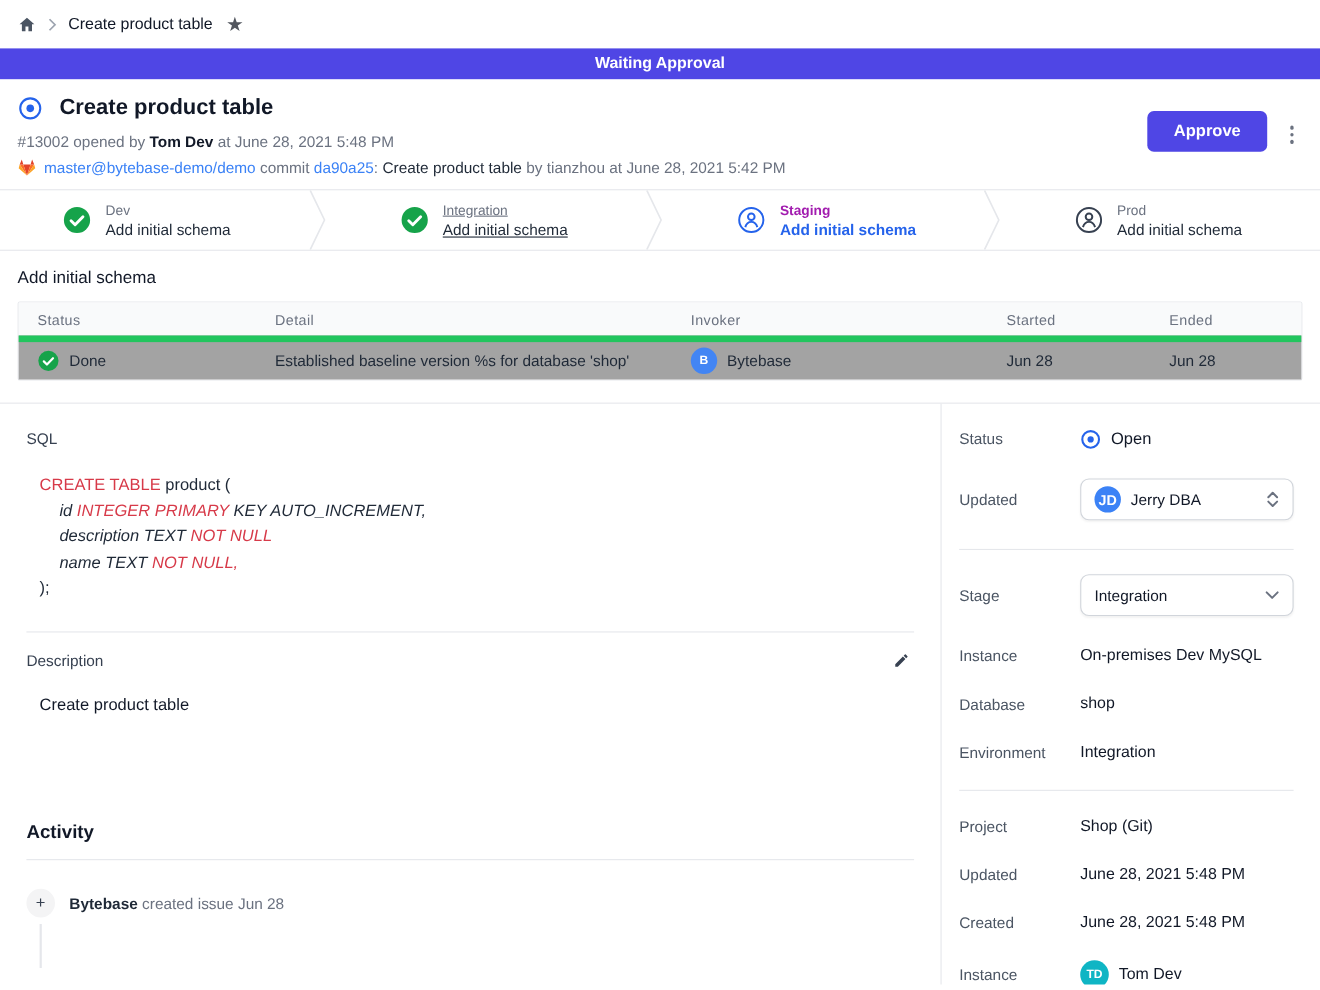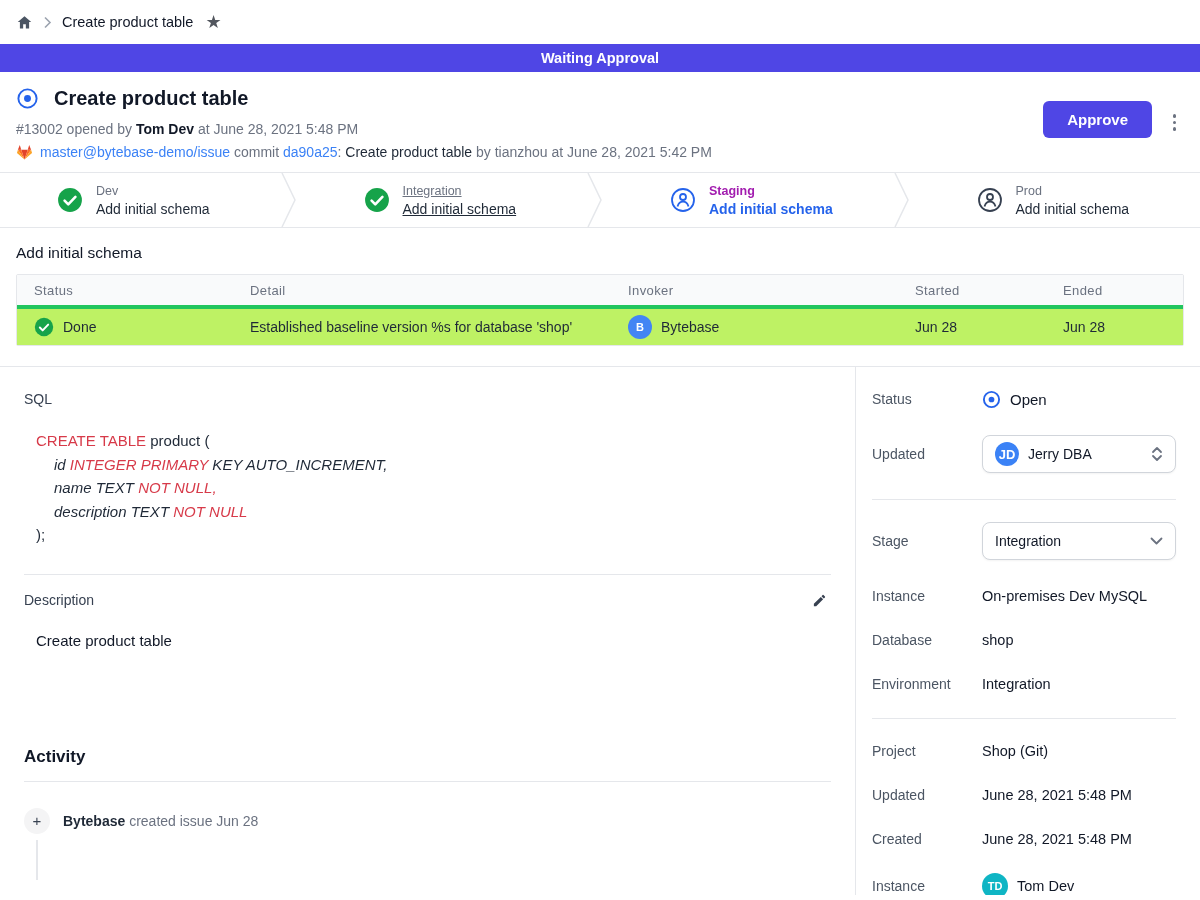--- a/index.html
+++ b/index.html
@@ -48,21 +48,21 @@
   .stage.active .stage-task { color: #2563eb; font-weight: 700; }
   .stage.pending .stage-env { color: #6b7280; }
 
   
   .task-section { padding: 16px 16px 20px; }
   .task-heading { font-size: 15.5px; color: #111827; margin-bottom: 12px; }
   .task-table { border: 1px solid #e5e7eb; border-radius: 2px; }
   .t-grid { display: grid; grid-template-columns: 216px 378px 287px 148px 1fr; align-items: center; }
   .t-head { background: #f9fafb; height: 30px; font-size: 13px; color: #6b7280; letter-spacing: 0.4px; }
   .t-head span { padding-left: 17px; }
-  .t-row { height: 40px; background: #bef264; border-top: 4px solid #22c55e; font-size: 14px; color: #1f2937; cursor: pointer; }
+  .t-row { height: 40px; background: #a3a3a3; border-top: 6px solid #22c55e; font-size: 14px; color: #1f2937; cursor: pointer; }
   .t-cell { padding-left: 17px; display: flex; align-items: center; gap: 9px; }
   .avatar { border-radius: 50%; color: #fff; display: inline-flex; align-items: center; justify-content: center;
     font-weight: 700; flex: 0 0 auto; }
   .av-b { width: 24px; height: 24px; background: #4285f4; font-size: 11px; }
 
   
   .content-wrap { display: flex; border-top: 1px solid #e5e7eb; height: 529px; }
   .main-col { width: 856px; border-right: 1px solid #e5e7eb; padding: 24px 14px 0 24px; overflow: hidden; }
   .side-col { flex: 1; padding: 22px 24px 0 16px; overflow: hidden; }
 
@@ -139,21 +139,21 @@
   </div>
   <div class="commit-line">
     <span class="gitlab">
       <svg width="17" height="16" viewBox="0 0 36 34">
         <path fill="#e24329" d="M18 33L11 12h14z"></path>
         <path fill="#fc6d26" d="M18 33L4 12h7zM18 33l14-21h-7z"></path>
         <path fill="#fca326" d="M4 12l-2 7 16 14zM32 12l2 7-16 14z"></path>
         <path fill="#e24329" d="M4 12l4-10 3 10zM32 12l-4-10-3 10z"></path>
       </svg>
     </span>
-    <span class="lnk">master@bytebase-demo/issue</span>
+    <span class="lnk">master@bytebase-demo/demo</span>
       <span class="sp"> </span>
     <span>commit</span>
       <span class="sp"> </span>
     <span class="lnk">da90a25</span>
       <span>:</span>
       <span class="sp"> </span>
     <span class="msg">Create product table</span>
       <span class="sp"> </span>
     <span>by tianzhou at June 28, 2021 5:42 PM</span>
   </div>
@@ -264,22 +264,22 @@
   </div>
 </div>
 
 <div class="content-wrap">
   <div class="main-col">
 
     <div class="sec-label">SQL</div>
     <div class="sql-code">
       <div><span class="kw sp">CREATE TABLE</span><span class="sp"> product (</span></div>
       <div class="ind"><span class="sp">id </span><span class="kw sp">INTEGER PRIMARY</span><span class="sp"> KEY AUTO_INCREMENT,</span></div>
+      <div class="ind"><span class="sp">description TEXT </span><span class="kw sp">NOT NULL</span></div>
       <div class="ind"><span class="sp">name TEXT </span><span class="kw sp">NOT NULL,</span></div>
-      <div class="ind"><span class="sp">description TEXT </span><span class="kw sp">NOT NULL</span></div>
       <div><span class="sp">);</span></div>
     </div>
 
     <hr class="divider">
 
     <div class="desc-head">
       <div class="sec-label">Description</div>
       <span class="edit-btn">
         <svg width="15" height="15" viewBox="0 0 24 24">
             <path fill="#374151" d="M3 17.3V21h3.7L17.8 9.9l-3.7-3.7L3 17.3zM20.7 7a1 1 0 000-1.4l-2.3-2.3a1 1 0 00-1.4 0l-1.8 1.8 3.7 3.7 1.8-1.8z"></path>

